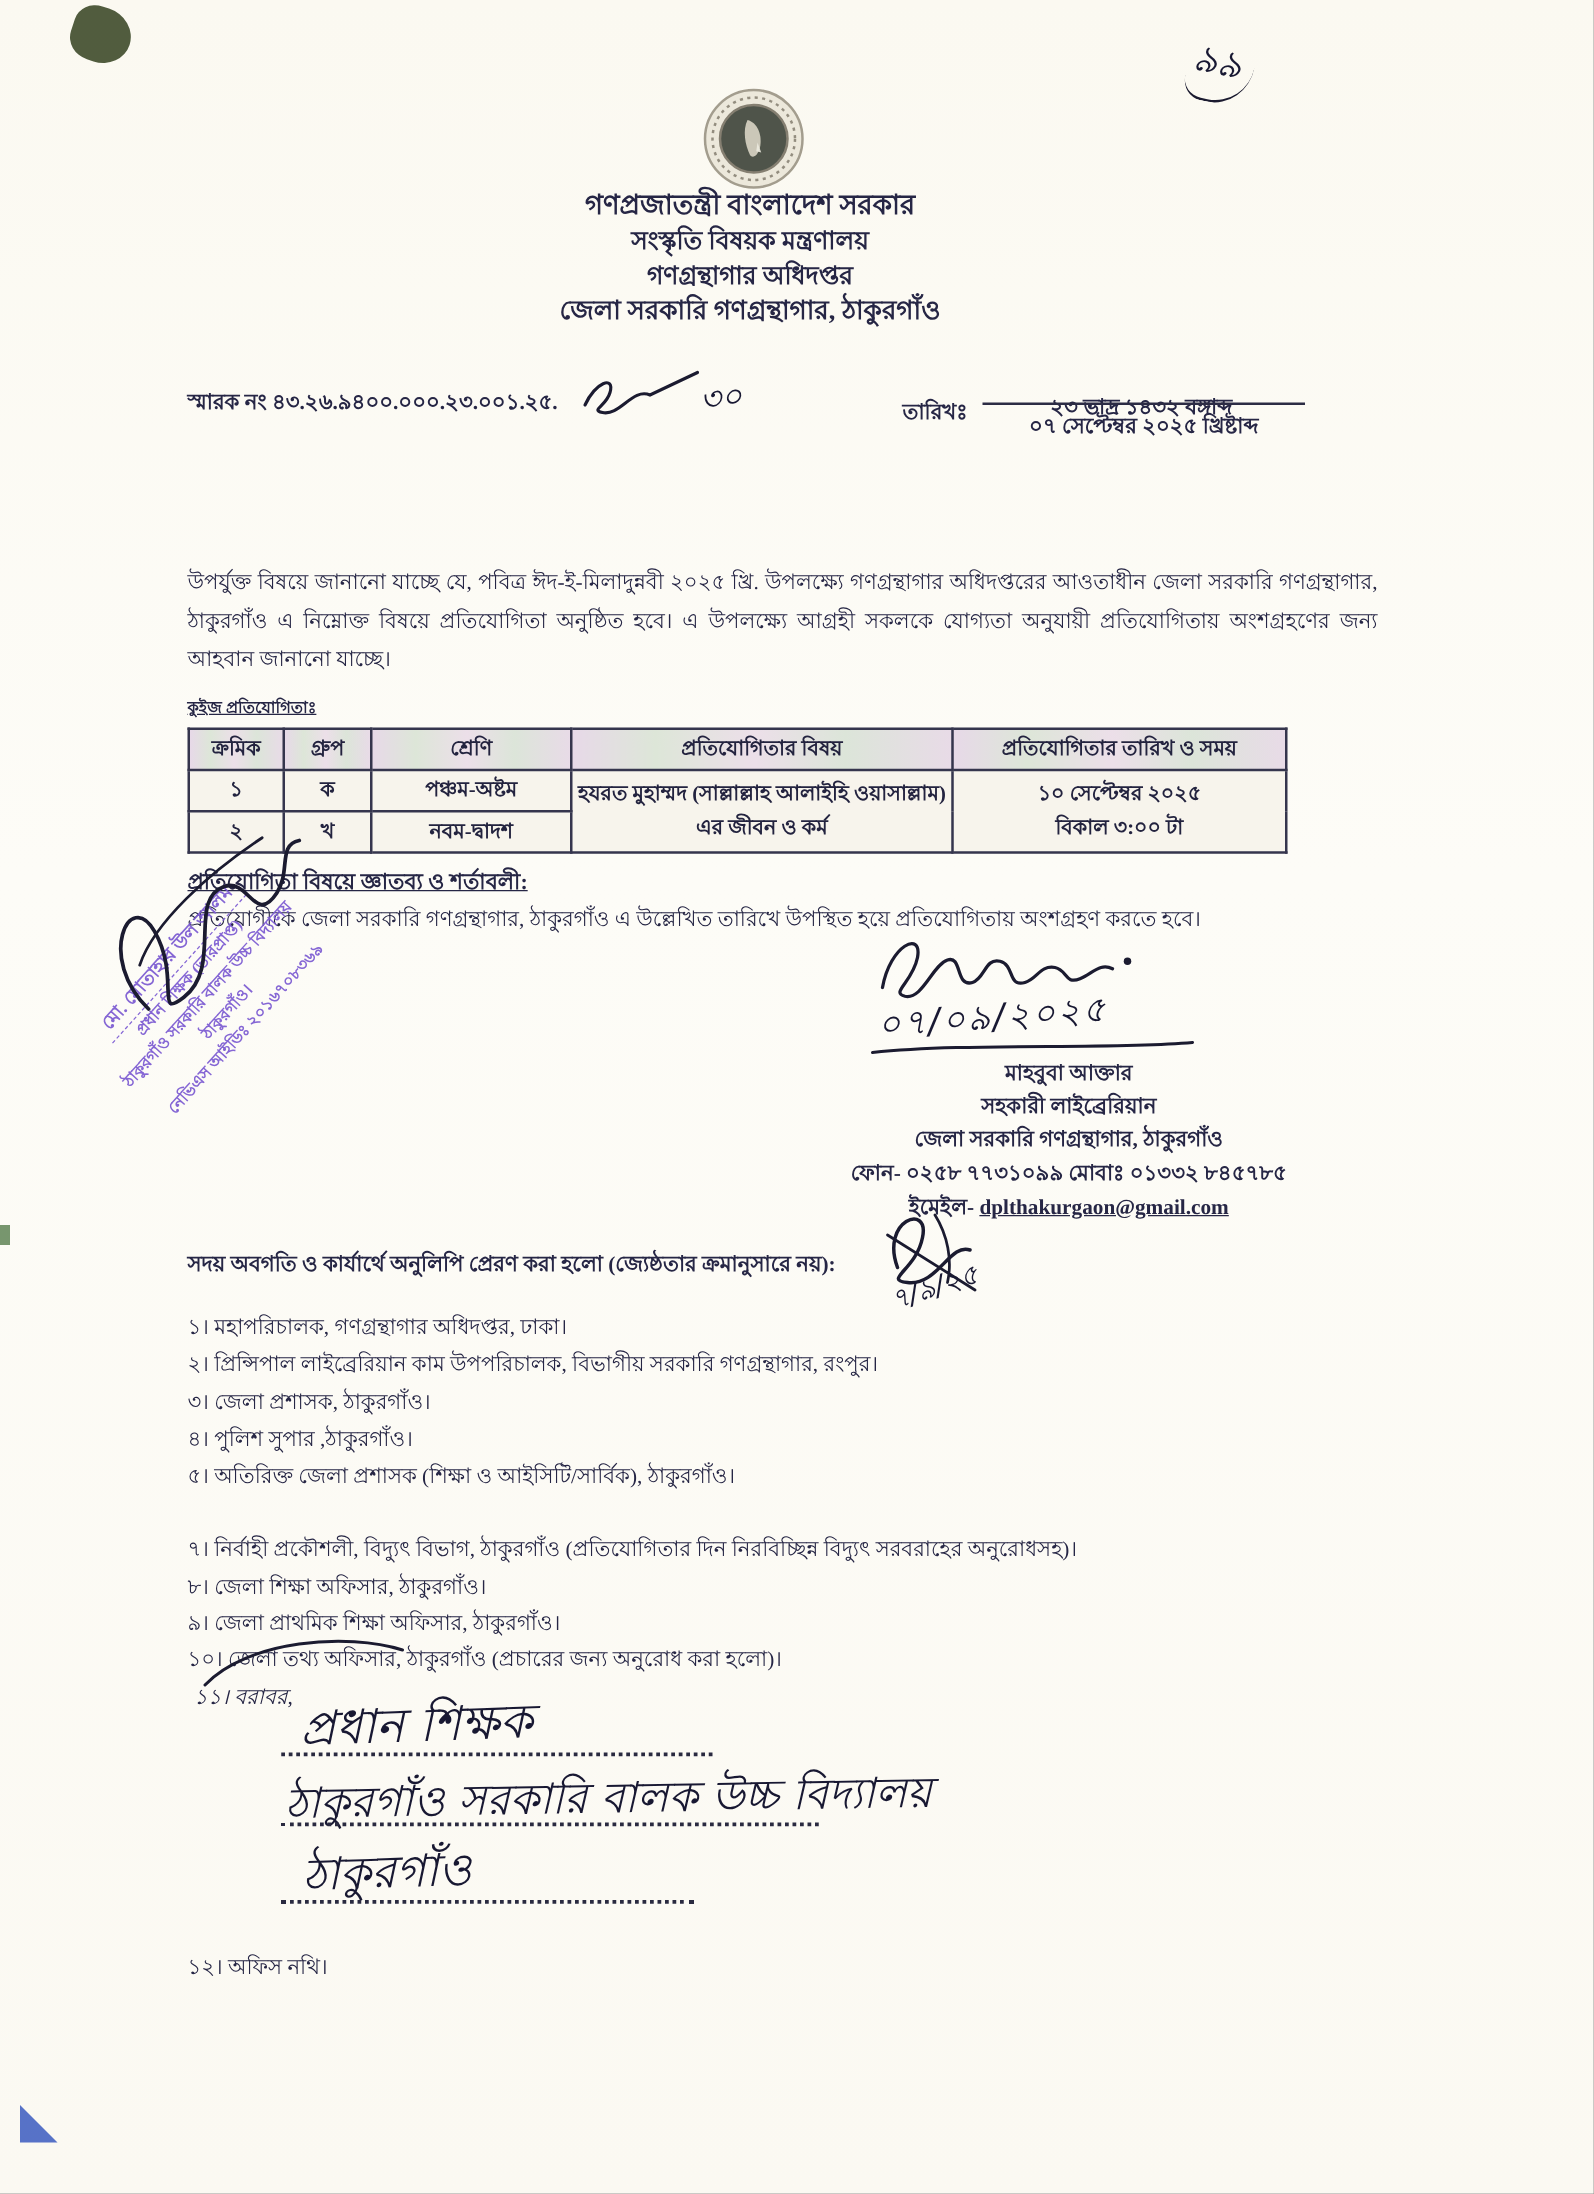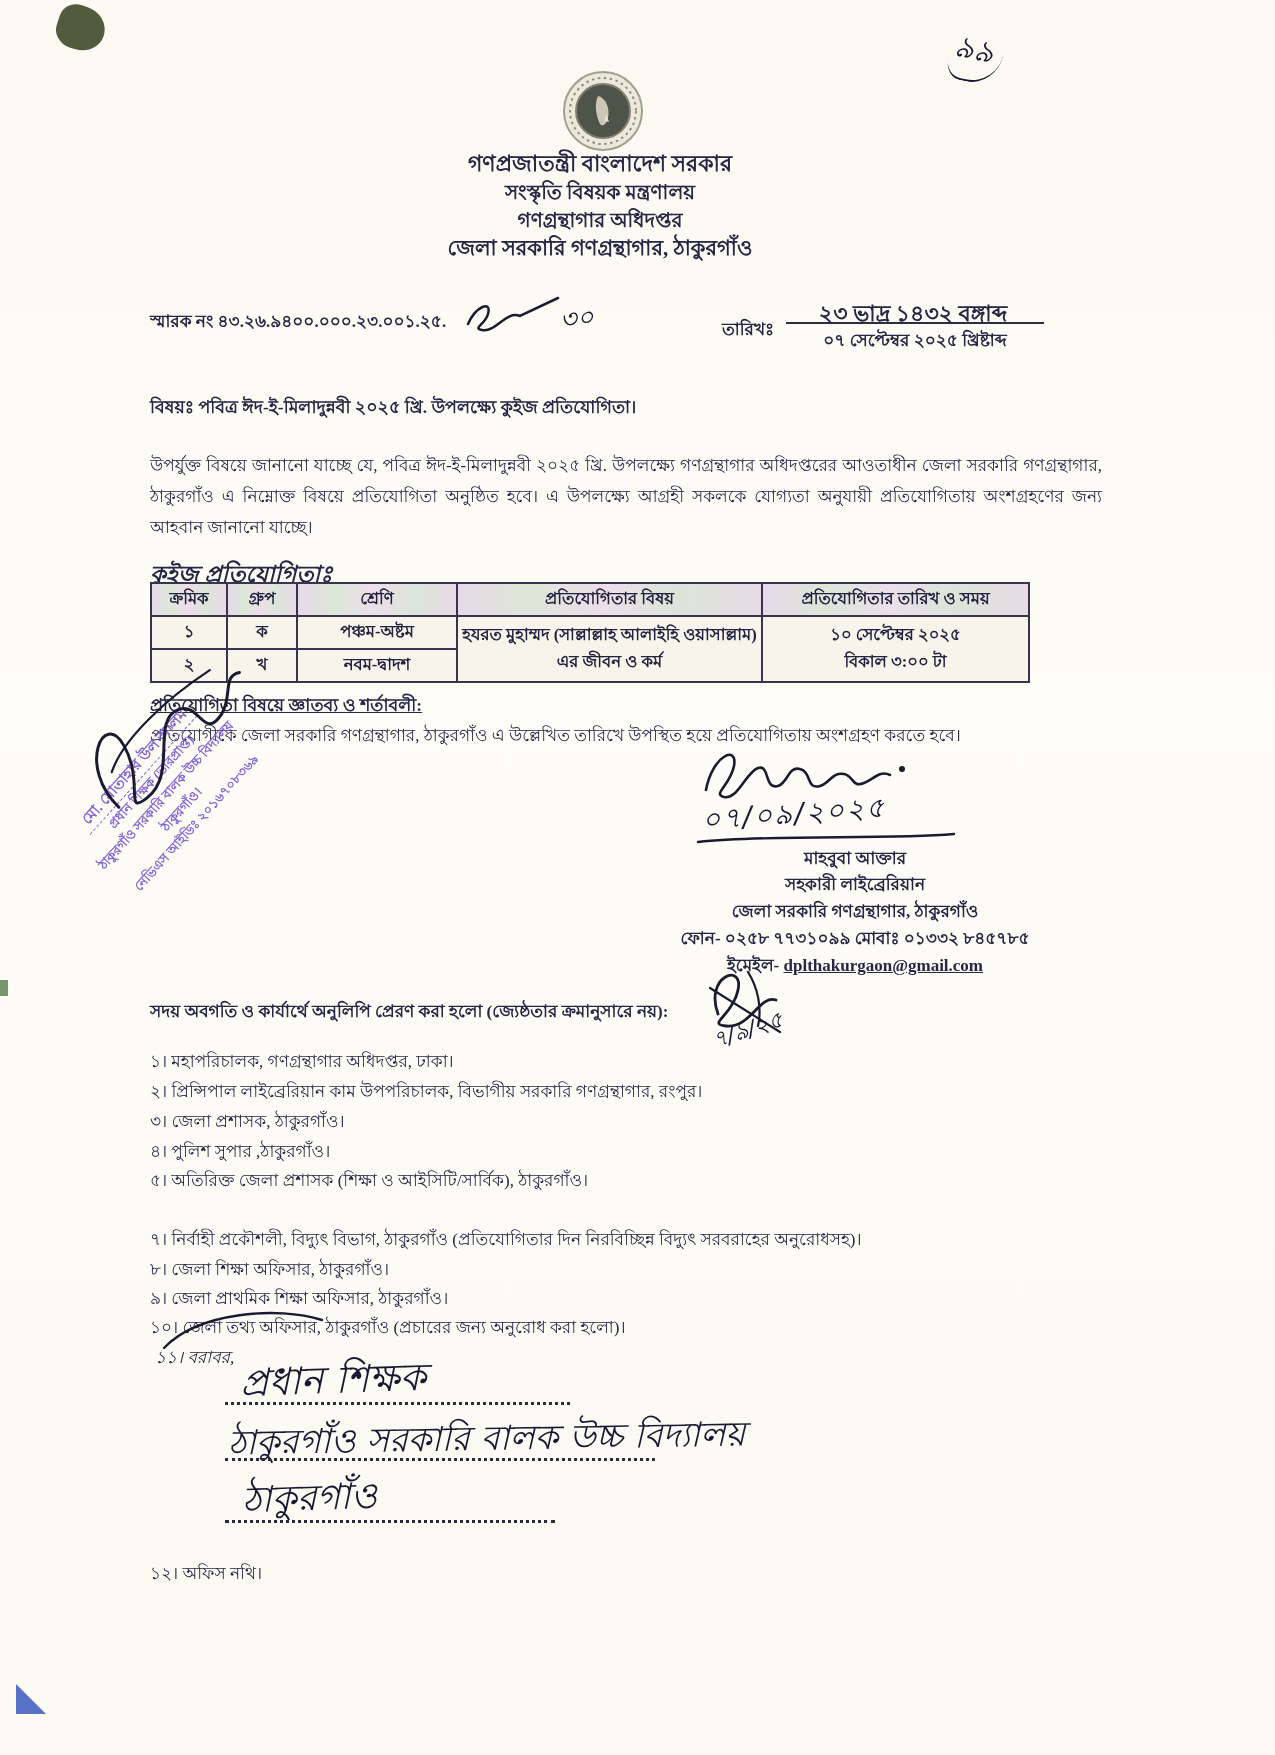--- a/index.html
+++ b/index.html
@@ -53,29 +53,28 @@
   <div class="abs c b" style="left:300px;top:205px;width:600px;font-size:20px;">গণগ্রন্থাগার অধিদপ্তর</div>
   <div class="abs c b" style="left:300px;top:232px;width:600px;font-size:21px;">জেলা সরকারি গণগ্রন্থাগার, ঠাকুরগাঁও</div>
 
   <div class="abs" style="left:150px;top:308px;font-size:17px;font-weight:bold;">স্মারক নং ৪৩.২৬.৯৪০০.০০০.২৩.০০১.২৫.</div>
   <svg class="abs sig" style="left:462px;top:290px;" width="100" height="46" viewBox="0 0 100 46">
     <path d="M6,34 C14,16 30,10 26,24 C23,35 10,38 20,40 C34,43 44,20 58,26 L96,8" stroke-width="2.5"></path>
   </svg>
   <div class="abs handw" style="left:560px;top:298px;font-size:26px;transform:rotate(-6deg);">৩০</div>
 
   <div class="abs b" style="left:722px;top:316px;font-size:17px;">তারিখঃ</div>
-  <div class="abs c b" style="left:788px;top:296px;width:250px;font-size:22px;">২৩ ভাদ্র ১৪৩২ বঙ্গাব্দ</div>
+  <div class="abs c b" style="left:788px;top:312px;width:250px;font-size:17px;">২৩ ভাদ্র ১৪৩২ বঙ্গাব্দ</div>
   <div class="abs" style="left:786px;top:322px;width:258px;border-top:2px solid #2c2c44;"></div>
   <div class="abs c b" style="left:786px;top:327px;width:258px;font-size:17px;">০৭ সেপ্টেম্বর ২০২৫ খ্রিষ্টাব্দ</div>
 
-  <div class="abs b" style="left:150px;top:394px;font-size:17.5px;">বিষয়ঃ পবিত্র ঈদ-ই-মিলাদুন্নবী ২০২৫ খ্রি. উপলক্ষ্যে কুইজ প্রতিযোগিতা।</div>
 
   <div class="abs just" style="left:150px;top:450px;width:952px;font-size:17px;line-height:31px;">উপর্যুক্ত বিষয়ে জানানো যাচ্ছে যে, পবিত্র ঈদ-ই-মিলাদুন্নবী ২০২৫ খ্রি. উপলক্ষ্যে গণগ্রন্থাগার অধিদপ্তরের আওতাধীন জেলা সরকারি গণগ্রন্থাগার, ঠাকুরগাঁও এ নিম্নোক্ত বিষয়ে প্রতিযোগিতা অনুষ্ঠিত হবে। এ উপলক্ষ্যে আগ্রহী সকলকে যোগ্যতা অনুযায়ী প্রতিযোগিতায় অংশগ্রহণের জন্য আহবান জানানো যাচ্ছে।</div>
 
-  <div class="abs b u" style="left:150px;top:556px;font-size:23px;font-style:italic;">কুইজ প্রতিযোগিতাঃ</div>
+  <div class="abs b u" style="left:150px;top:556px;font-size:13px;">কুইজ প্রতিযোগিতাঃ</div>
 
   <table class="quiz abs" style="left:150px;top:582px;">
     <colgroup>
         <col style="width:76px">
         <col style="width:70px">
         <col style="width:160px">
         <col style="width:305px">
         <col style="width:267px">
       </colgroup>
     <tbody>

